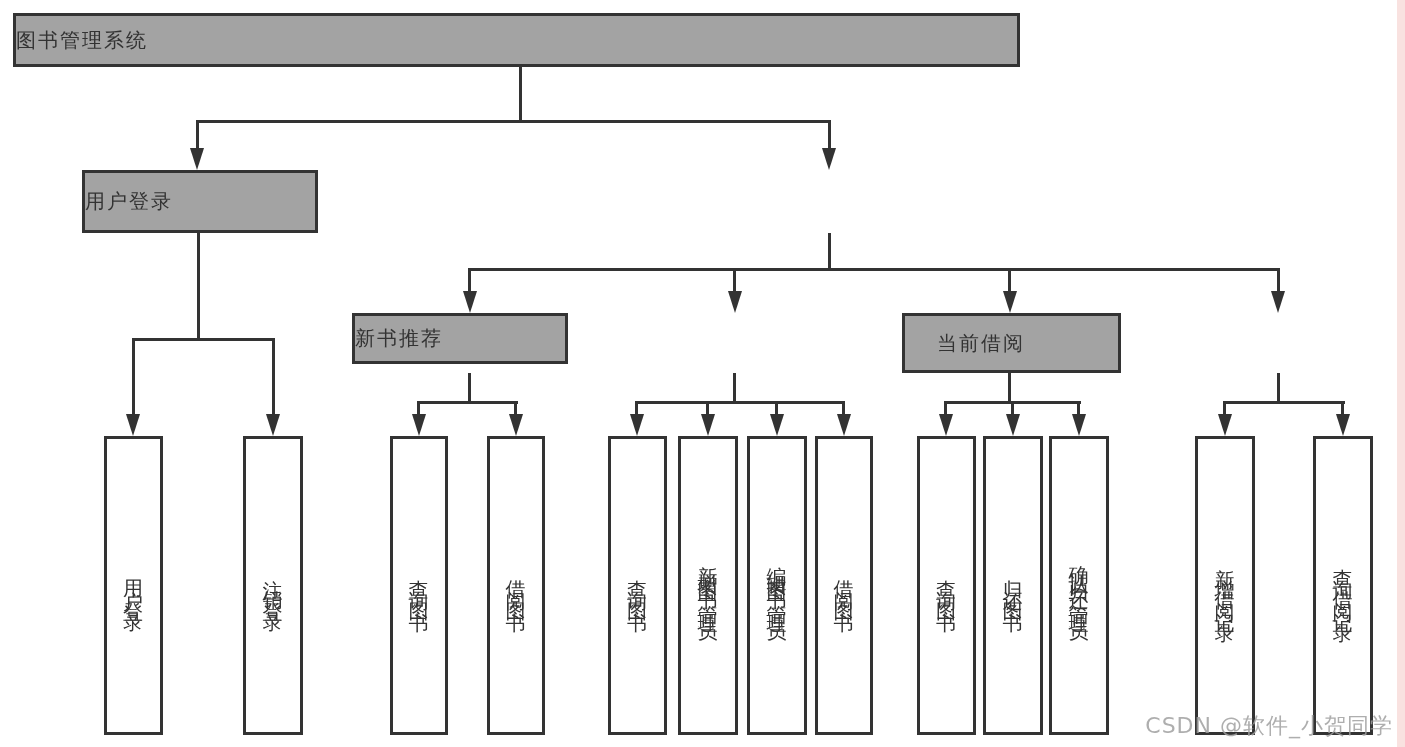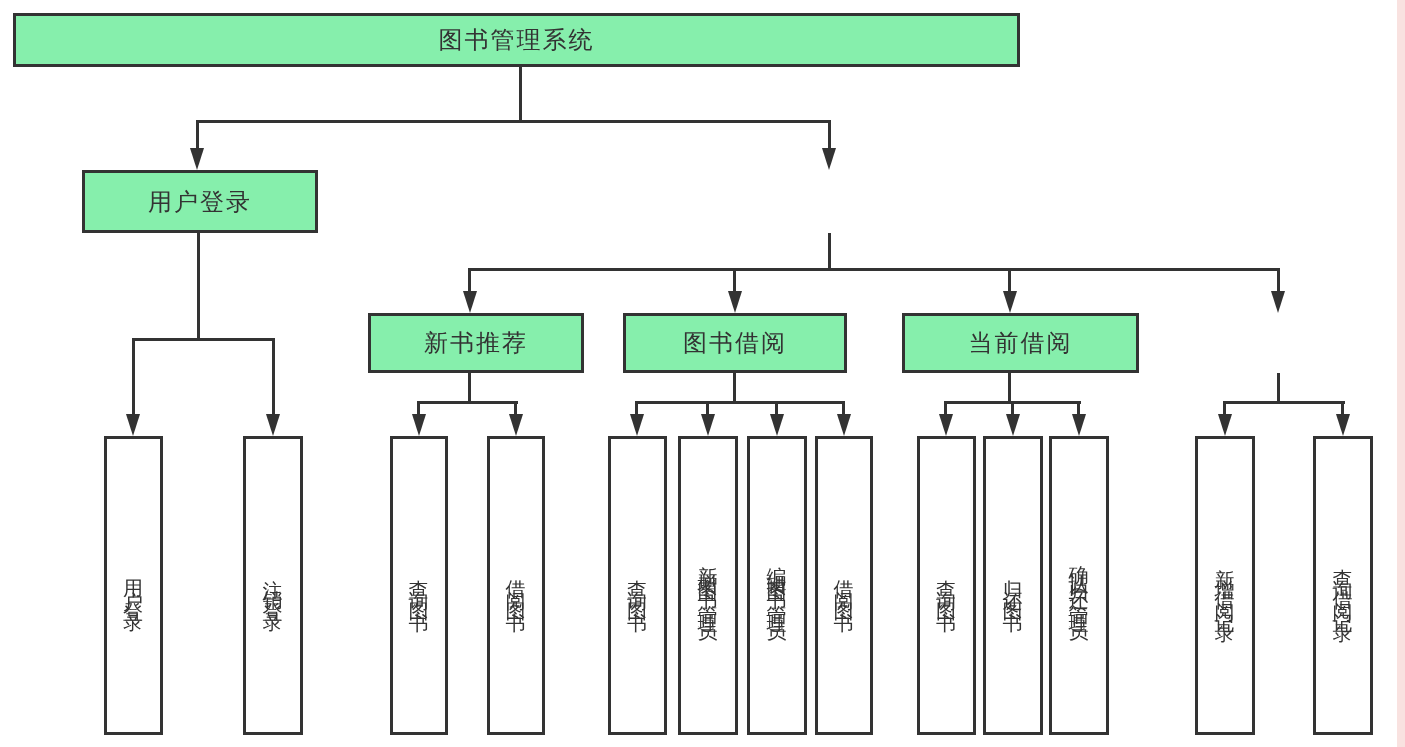--- a/index.html
+++ b/index.html
@@ -11,26 +11,25 @@
     position: relative;
     width: 1405px;
     height: 747px;
     background: var(--bg, #ffffff);
     overflow: hidden;
     color: var(--text, #333333);
   }
   .box {
     position: absolute;
     box-sizing: border-box;
-    background: #86efac;
+    background: #a3a3a3;
     border: 3px solid var(--line, #333333);
     display: flex;
     align-items: center;
-    justify-content: center;
-    font-size: 24px;
+    font-size: 20px;
     color: var(--text, #333333);
     letter-spacing: 2px;
     z-index: 2;
   }
   .vbox {
     position: absolute;
     box-sizing: border-box;
     background: #ffffff;
     border: 3px solid var(--line, #333333);
     display: flex;
@@ -114,27 +113,24 @@
   <div class="hline" style="left:468px; top:268px; width:812px;"></div>
   <div class="vline" style="left:468px; top:268px; height:28px;"></div>
   <div class="arrow" style="left:463px; top:291px;"></div>
   <div class="vline" style="left:733px; top:268px; height:28px;"></div>
   <div class="arrow" style="left:728px; top:291px;"></div>
   <div class="vline" style="left:1008px; top:268px; height:28px;"></div>
   <div class="arrow" style="left:1003px; top:291px;"></div>
   <div class="vline" style="left:1277px; top:268px; height:28px;"></div>
   <div class="arrow" style="left:1271px; top:291px;"></div>
 
-  <div class="box" style="left:368px; top:313px; width:216px; height:60px;">
+  <div class="box" style="left:352px; top:313px; width:216px; height:51px;">
     <span>新书推荐</span>
   </div>
-  <div class="box" style="left:623px; top:313px; width:224px; height:60px;">
-    <span>图书借阅</span>
-  </div>
-  <div class="box" style="left:902px; top:313px; width:237px; height:60px;">
+  <div class="box" style="left:902px; top:313px; width:219px; height:60px;padding-left:32px;">
     <span>当前借阅</span>
   </div>
 
   <div class="vline" style="left:468px; top:373px; height:31px;"></div>
   <div class="hline" style="left:417px; top:401px; width:101px;"></div>
   <div class="vline" style="left:417px; top:401px; height:17px;"></div>
   <div class="arrow" style="left:412px; top:414px;"></div>
   <div class="vline" style="left:514px; top:401px; height:17px;"></div>
   <div class="arrow" style="left:509px; top:414px;"></div>
 
@@ -202,14 +198,15 @@
     <span class="vtxt" style="letter-spacing:8px;">确认归还（管理员）</span>
   </div>
 
   <div class="vbox" style="left:1195px; top:436px; width:60px; height:299px;">
     <span class="vtxt">新增借阅记录</span>
   </div>
   <div class="vbox" style="left:1313px; top:436px; width:60px; height:299px;">
     <span class="vtxt">查询借阅记录</span>
   </div>
 
+  <div class="watermark">CSDN @软件_小贺同学</div>
 
 </div>
 
 </body></html>

